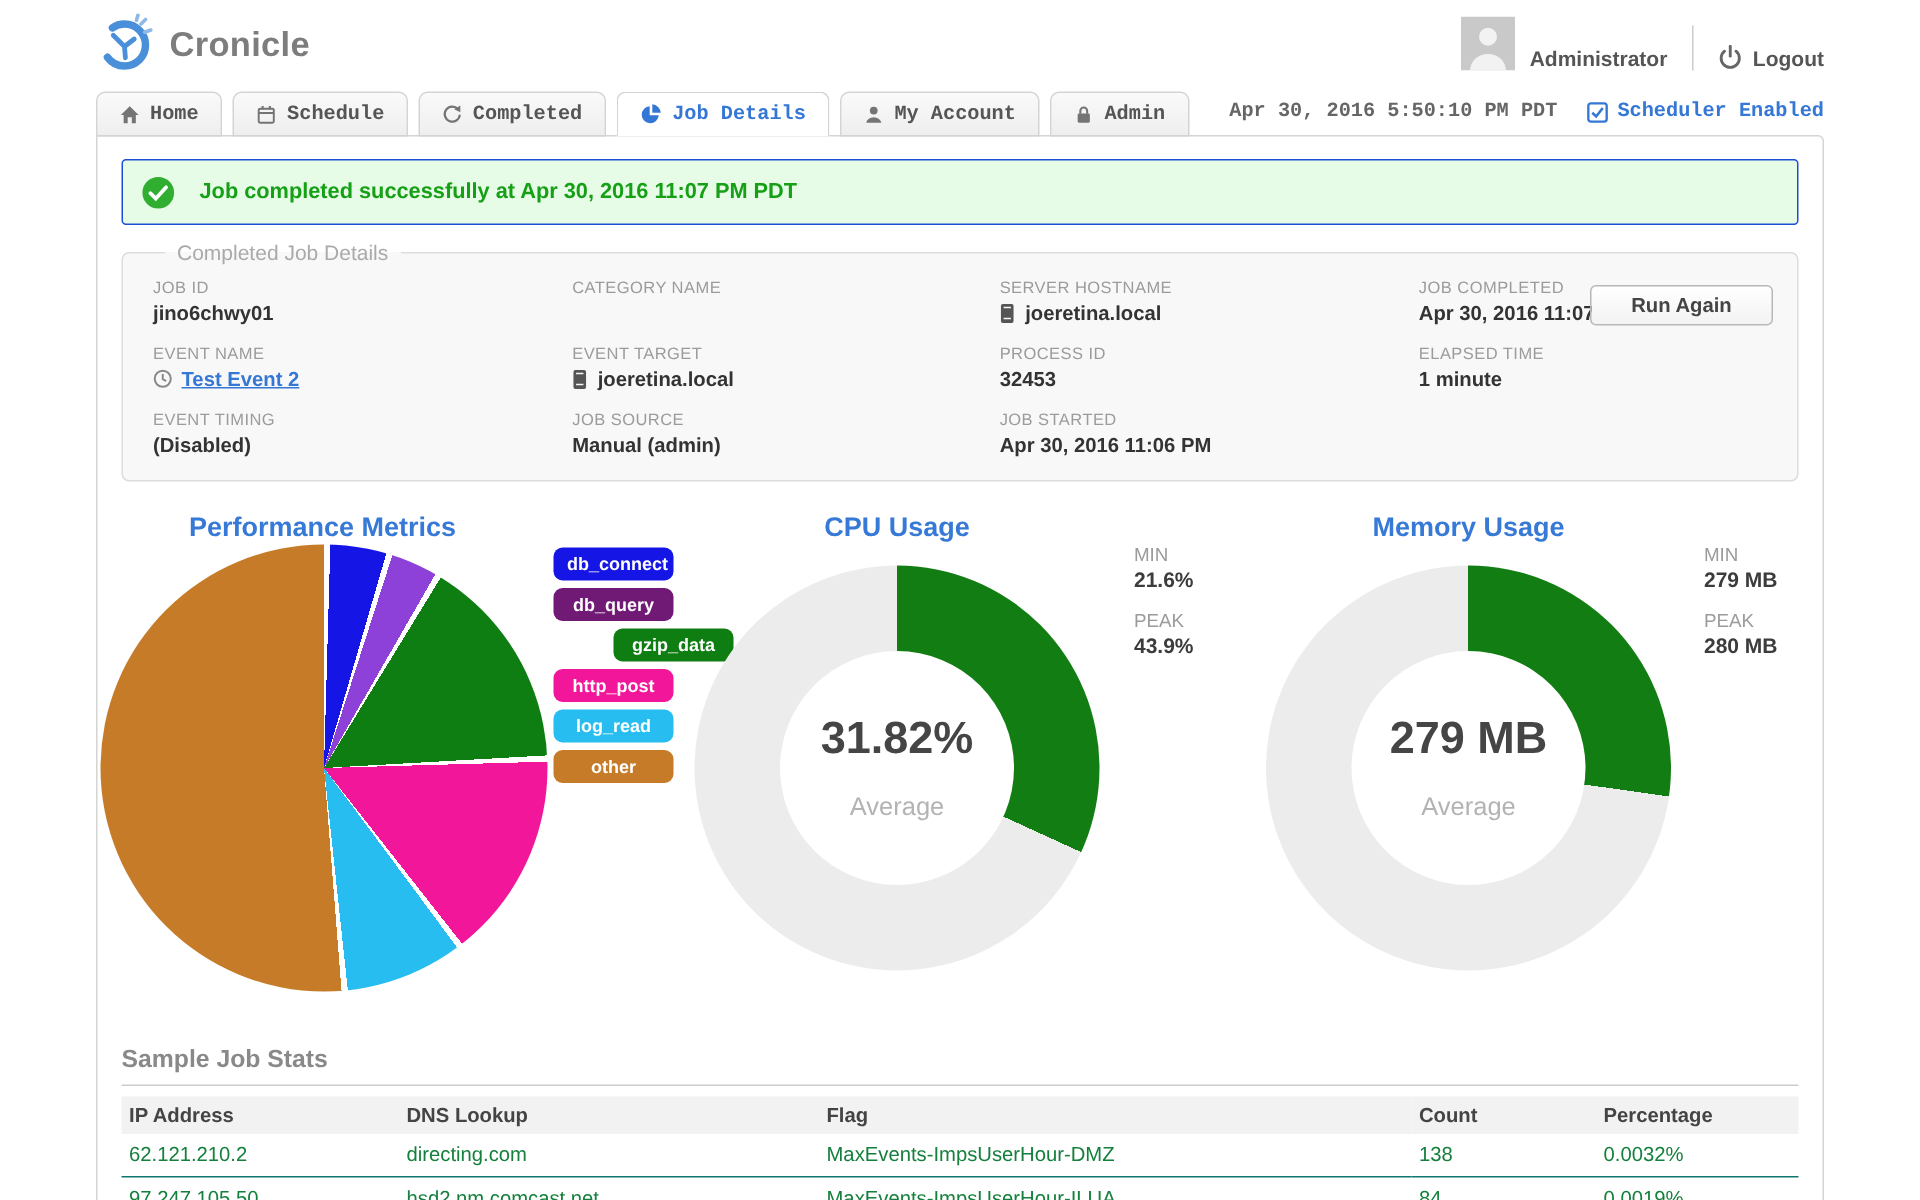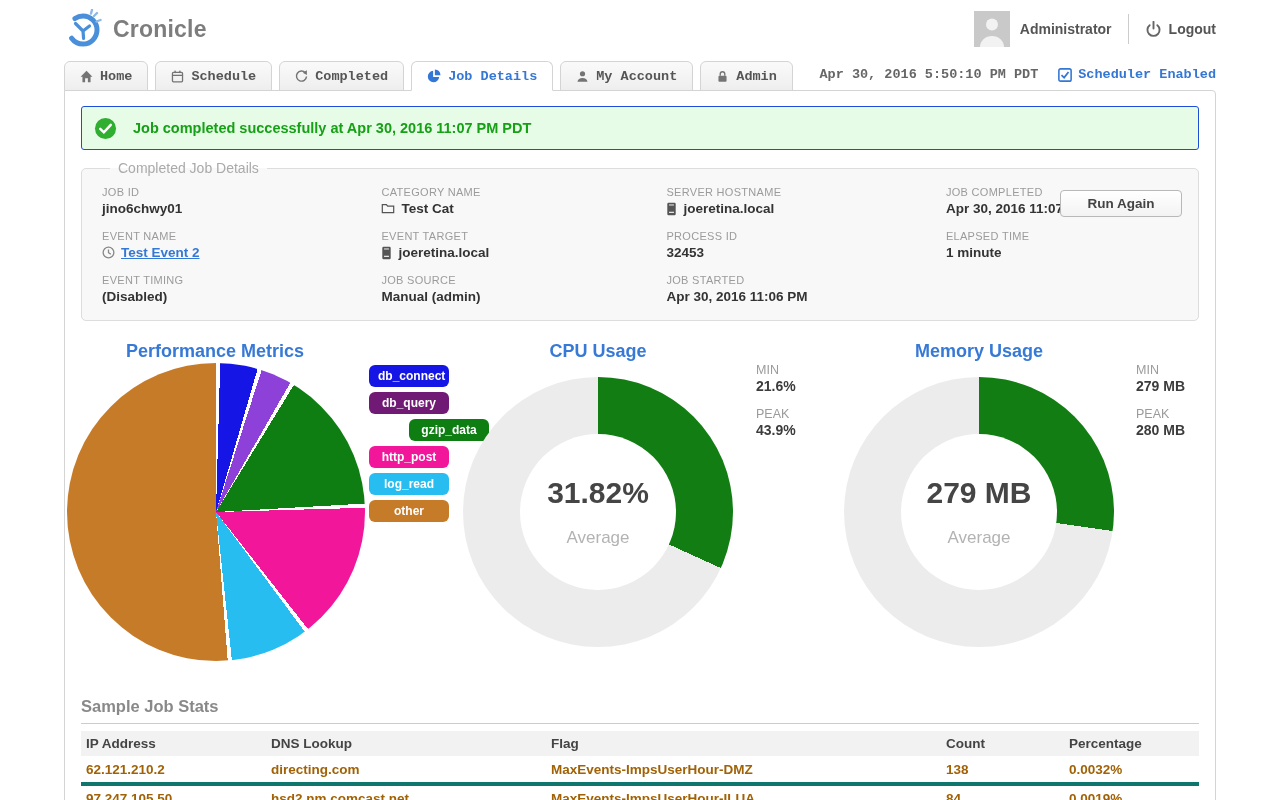--- a/index.html
+++ b/index.html
@@ -6,21 +6,21 @@
   html, body { margin: 0; padding: 0; }
   body {
     width: 1280px; height: 800px; overflow: hidden;
     background: #fff; color: #333;
     font-family: "Liberation Sans", sans-serif; font-size: 13px;
   }
   
   .tophdr { height: 58px; display: flex; align-items: center; padding: 0 64px; }
   .brand { display: flex; align-items: center; gap: 9px; }
   .brand-name { font-size: 23px; font-weight: bold; color: #7d7d7d; letter-spacing: .2px; }
-  .hdr-right { margin-left: auto; display: flex; align-items: center; }
+  .hdr-right { margin-left: auto; display: flex; align-items: flex-end; }
   .avatar { width: 36px; height: 36px; margin-right: 10px; display: block; }
   .hdr-user { font-weight: bold; color: #555; font-size: 14px; }
   .hdr-divider { width: 1px; height: 30px; background: #ccc; margin: 0 16px; }
   .logout { display: flex; align-items: center; gap: 7px; font-weight: bold; color: #555; font-size: 14px; cursor: pointer; }
   
   .tabbar { position: relative; z-index: 2; margin: 0 64px; display: flex; align-items: flex-end; gap: 7px; height: 32px; font-family: Liberation Mono, monospace; }
   .tab {
     display: flex; align-items: center; gap: 7px; height: 30px; padding: 0 15px;
     background: linear-gradient(#fafafa, #eeeeee); border: 1px solid #d4d4d4;
     border-radius: 6px 6px 0 0; margin-bottom: -1px;
@@ -67,22 +67,22 @@
   .donut-sub { font-size: 17px; color: #b3b3b3; margin-top: 2px; }
   .mm { position: absolute; width: 100px; }
   .mm-label { color: #9b9b9b; font-size: 12.5px; }
   .mm-value { color: #3c3c3c; font-size: 14px; font-weight: bold; margin-top: 1px; }
   
   .stats-heading { margin: 10px 16px 0; padding-bottom: 7px; border-bottom: 1px solid #ccc;
     color: #898989; font-size: 16.5px; font-weight: bold; }
   table.stats { margin: 7px 16px 0; width: calc(100% - 32px); border-collapse: collapse; }
   table.stats th { background: #f2f2f2; text-align: left; font-size: 13.5px; font-weight: bold;
     color: #444; height: 25px; padding: 0 5px; }
-  table.stats td { font-size: 13.5px; color: #a16207; height: 28px; padding: 0 5px;
-    border-bottom: 4px solid #0f766e; font-weight: bold; }
+  table.stats td { font-size: 13.5px; color: #15803d; height: 28px; padding: 0 5px;
+    border-bottom: 1px solid #0f766e; }
   .c1 { width: 185px; } .c2 { width: 280px; } .c3 { width: 395px; } .c4 { width: 123px; }
 </style>
 </head>
 <body>
 
 <div class="tophdr">
   <div class="brand">
     <svg width="40" height="40" viewBox="0 0 40 40">
       <circle cx="19" cy="21" r="14" fill="none" stroke="#4a8fd9" stroke-width="5" stroke-linecap="round" stroke-dasharray="66 22" stroke-dashoffset="-57"></circle>
       <path d="M19 22 L11.5 14.5 M19 22 L25.5 17 M19 22 L19.6 29.5" fill="none" stroke="#4a8fd9" stroke-width="3.2" stroke-linecap="round"></path>
@@ -191,26 +191,20 @@
           </svg>
           <a class="f-link">Test Event 2</a>
         </div>
       </div>
       <div class="field">
         <div class="f-label">EVENT TIMING</div>
         <div class="f-value">(Disabled)</div>
       </div>
       <div class="field">
         <div class="f-label">CATEGORY NAME</div>
-        <div class="f-value">
-          <svg class="vicon" width="14" height="13" viewBox="0 0 16 16">
-            <path d="M1 3.2 H6 L7.6 5.2 H15 V13.2 H1 Z" fill="none" stroke="#555" stroke-width="1.5"></path>
-          </svg>
-          <span>Test Cat</span>
-        </div>
       </div>
       <div class="field">
         <div class="f-label">EVENT TARGET</div>
         <div class="f-value">
           <svg class="vicon" width="11" height="14" viewBox="0 0 12 16">
             <rect x="1.2" y="0.8" width="9.6" height="14.4" rx="1.4" fill="#555"></rect>
             <line x1="3.2" y1="11.8" x2="8.8" y2="11.8" stroke="#f8f8f8" stroke-width="1.3"></line>
             <line x1="3.2" y1="3.4" x2="8.8" y2="3.4" stroke="#f8f8f8" stroke-width="1.1"></line>
           </svg>
           <span>joeretina.local</span>

